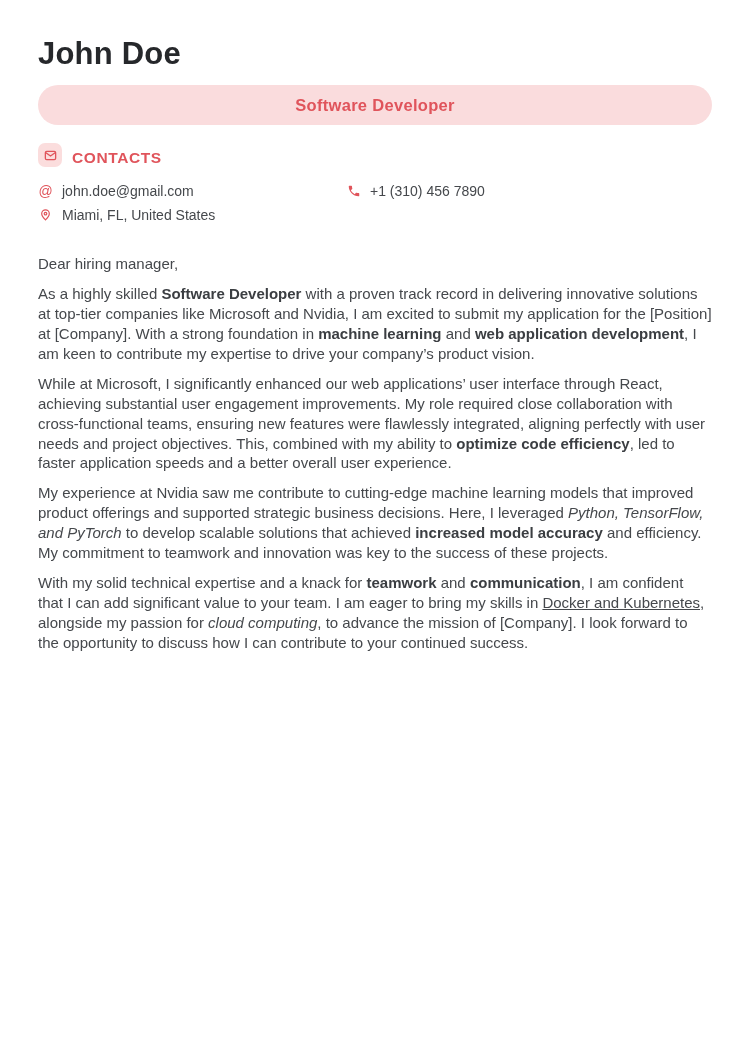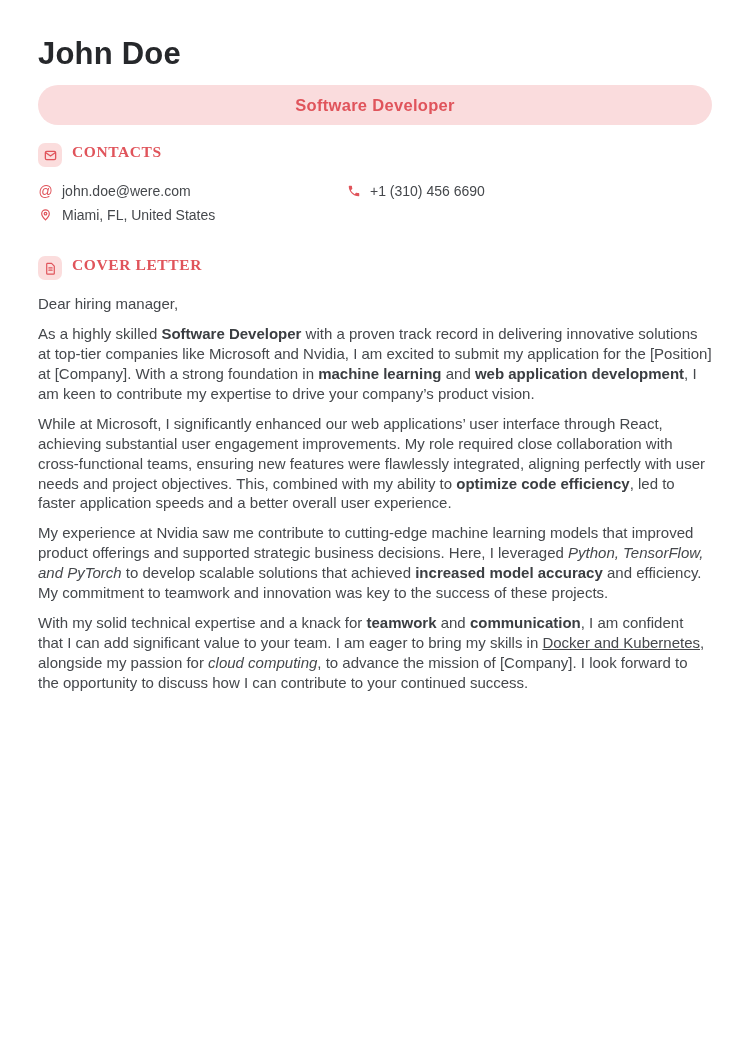--- a/index.html
+++ b/index.html
@@ -36,23 +36,22 @@
     display:flex;align-items:center;justify-content:center;
     margin-bottom:18px;
   }
   .title-pill span{
     color:var(--accent);
     font-size:16.5px;
     font-weight:700;
     letter-spacing:.3px;
   }
   .section-heading{
-    display:flex;align-items:flex-start;gap:10px;
+    display:flex;align-items:flex-end;gap:10px;
     margin-bottom:16px;
-    font-family:Liberation Serif, serif;
   }
   .icon-chip{
     width:24px;height:24px;
     background:var(--chip-bg);
     border-radius:7px;
     display:flex;align-items:center;justify-content:center;
     flex:0 0 auto;
   }
   .icon-chip svg{display:block;}
   .section-heading h2{
@@ -105,50 +104,41 @@
         <rect x="2.5" y="4.5" width="19" height="15" rx="2.5"></rect>
         <path d="M3.5 7l8.5 6 8.5-6"></path>
       </svg>
     </span>
     <h2>CONTACTS</h2>
   </div>
 
   <div class="contacts-grid">
     <div class="contact-item">
       <span class="c-icon">@</span>
-      <span>john.doe@were.com</span>
+      <span>john.doe@gmail.com</span>
     </div>
     <div class="contact-item">
       <span class="c-icon">
         <svg width="14" height="14" viewBox="0 0 24 24" fill="#e0545b">
           <path d="M6.6 10.8c1.4 2.8 3.8 5.1 6.6 6.6l2.2-2.2c.3-.3.7-.4 1-.2 1.1.4 2.3.6 3.6.6.6 0 1 .4 1 1V20c0 .6-.4 1-1 1C10.6 21 3 13.4 3 4c0-.6.4-1 1-1h3.5c.6 0 1 .4 1 1 0 1.2.2 2.4.6 3.6.1.3 0 .7-.2 1l-2.3 2.2z"></path>
         </svg>
       </span>
-      <span>+1 (310) 456 6690</span>
+      <span>+1 (310) 456 7890</span>
     </div>
     <div class="contact-item">
       <span class="c-icon">
         <svg width="13" height="14" viewBox="0 0 24 24" fill="none" stroke="#e0545b" stroke-width="2.2">
           <path d="M12 21s-7-7.1-7-11.5A7 7 0 0 1 19 9.5C19 13.9 12 21 12 21z"></path>
           <circle cx="12" cy="9.5" r="2.4"></circle>
         </svg>
       </span>
       <span>Miami, FL, United States</span>
     </div>
   </div>
 
-  <div class="section-heading">
-    <span class="icon-chip">
-      <svg width="13" height="13" viewBox="0 0 24 24" fill="none" stroke="#e0545b" stroke-width="2.2" stroke-linecap="round" stroke-linejoin="round">
-        <path d="M6 2.5h8l5 5V21a1.5 1.5 0 0 1-1.5 1.5h-11A1.5 1.5 0 0 1 5 21V4a1.5 1.5 0 0 1 1-1.5z"></path>
-        <path d="M9 11h6M9 15h6"></path>
-      </svg>
-    </span>
-    <h2>COVER LETTER</h2>
-  </div>
 
   <div class="letter-body">
     <p>Dear hiring manager,</p>
     <p><span>As a highly skilled </span><span class="rb">Software Developer</span><span> with a proven track record in delivering innovative solutions at top-tier companies like Microsoft and Nvidia, I am excited to submit my application for the [Position] at [Company]. With a strong foundation in </span><span class="rb">machine learning</span><span> and </span><span class="rb">web application development</span><span>, I am keen to contribute my expertise to drive your company’s product vision.</span></p>
     <p><span>While at Microsoft, I significantly enhanced our web applications’ user interface through React, achieving substantial user engagement improvements. My role required close collaboration with cross-functional teams, ensuring new features were flawlessly integrated, aligning perfectly with user needs and project objectives. This, combined with my ability to </span><span class="rb">optimize code efficiency</span><span>, led to faster application speeds and a better overall user experience.</span></p>
     <p><span>My experience at Nvidia saw me contribute to cutting-edge machine learning models that improved product offerings and supported strategic business decisions. Here, I leveraged </span><span style="font-style: italic;">Python, TensorFlow, and PyTorch</span><span> to develop scalable solutions that achieved </span><span class="rb">increased model accuracy</span><span> and efficiency. My commitment to teamwork and innovation was key to the success of these projects.</span></p>
     <p><span>With my solid technical expertise and a knack for </span><span class="rb">teamwork</span><span> and </span><span class="rb">communication</span><span>, I am confident that I can add significant value to your team. I am eager to bring my skills in </span><span style="text-decoration: underline;">Docker and Kubernetes</span><span>, alongside my passion for </span><span style="font-style: italic;">cloud computing</span><span>, to advance the mission of [Company]. I look forward to the opportunity to discuss how I can contribute to your continued success.</span></p>
   </div>
 
 </div>

